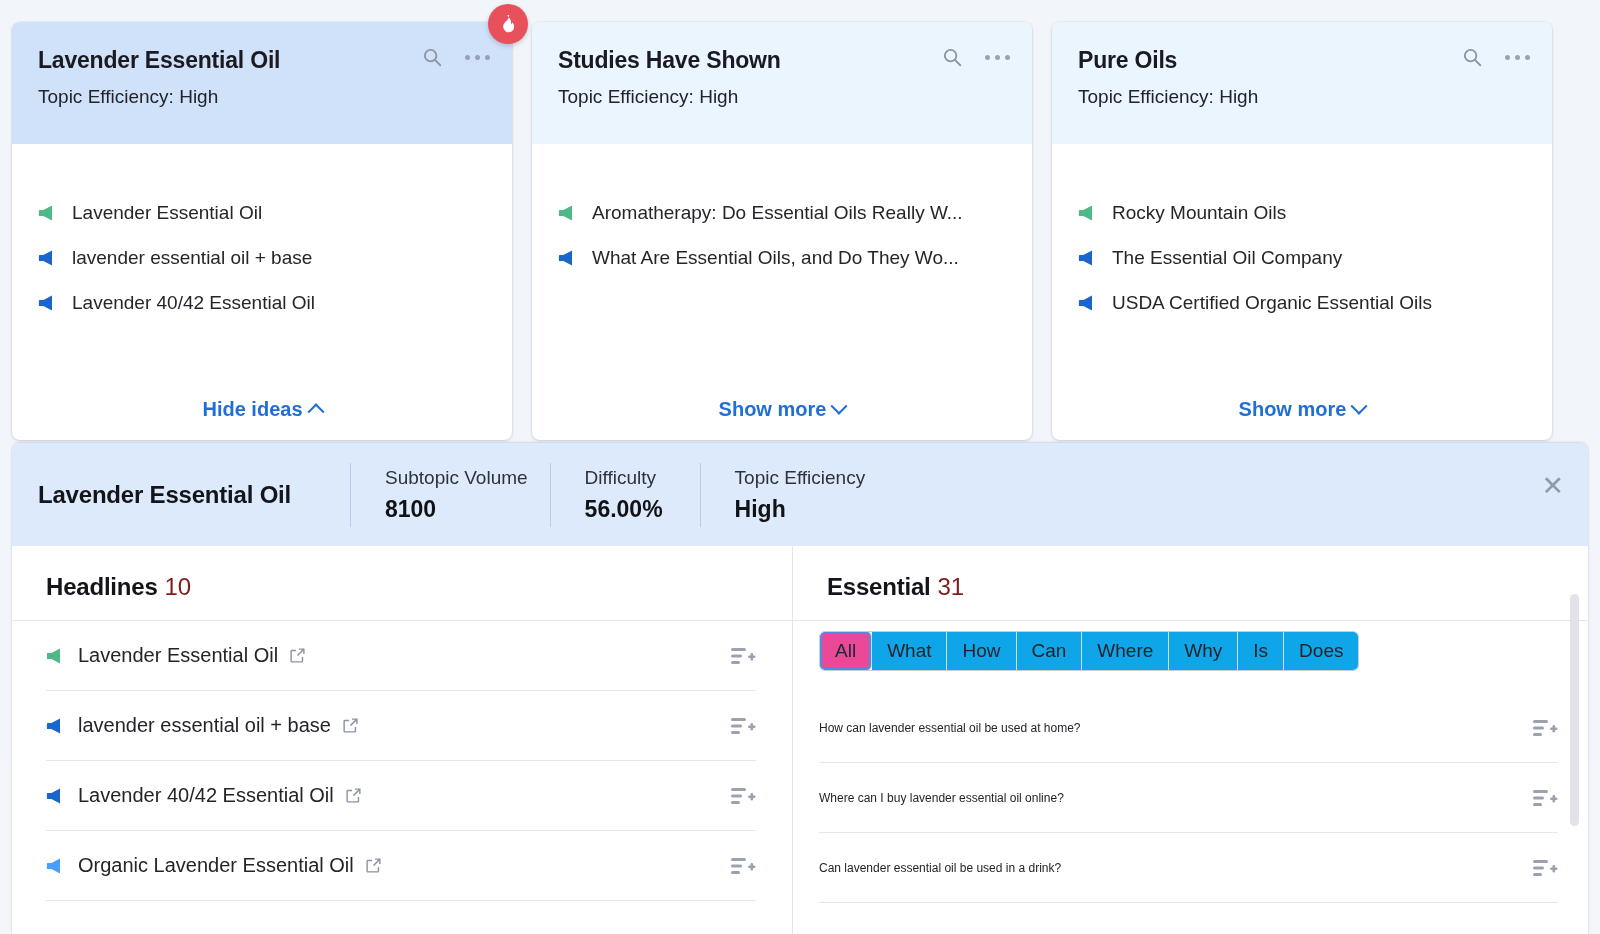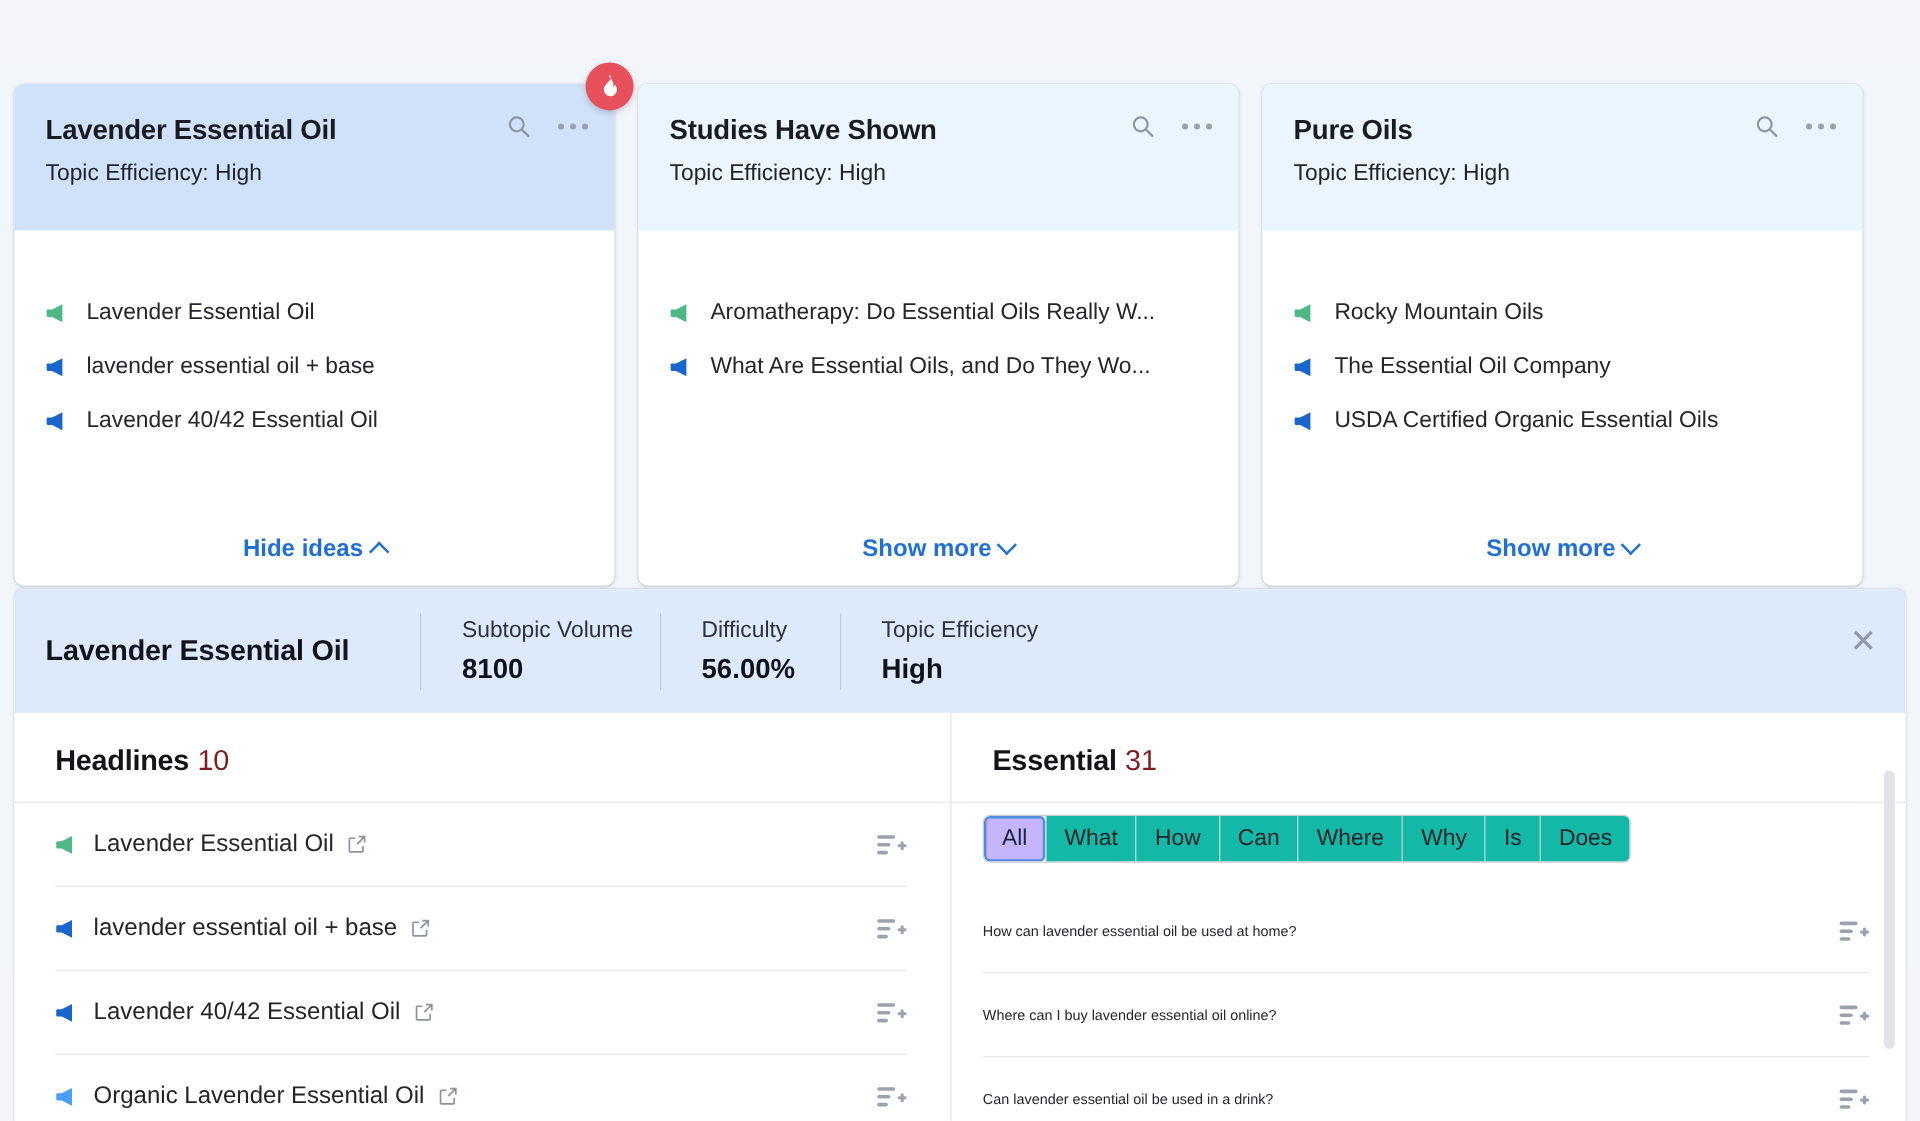--- a/index.html
+++ b/index.html
@@ -2,21 +2,21 @@
 <html><head>
 <meta charset="utf-8">
 <style>
   * { box-sizing: border-box; margin: 0; padding: 0; }
   html, body {
     width: 1600px; height: 934px;
     background: #f4f6fa;
     font-family: "Liberation Sans", sans-serif;
     overflow: hidden;
   }
-  .page { position: relative; width: 1600px; height: 760px; background: #f2f5fa; margin-top: 48px; }
+  .page { position: relative; width: 1600px; height: 760px; background: #f2f5fa; }
 
   
   .cards-row {
     position: absolute; top: 22px; left: 12px;
     width: 1576px; height: 420px;
     display: flex; gap: 20px;
   }
   .card {
     position: relative;
     width: 500px; height: 418px;
@@ -141,26 +141,26 @@
   .q-filters {
     display: flex; padding: 0 0 0 26px; margin-top: 10px;
   }
   .seg {
     display: flex; border: 1px solid #c9cdd6; border-radius: 6px; overflow: hidden;
     height: 40px;
   }
   .seg div {
     display: flex; align-items: center; justify-content: center;
     padding: 0 15px; font-size: 19px; color: #22232a;
-    border-right: 1px solid #d8dbe2; cursor: pointer; background: #14b8a6;
+    border-right: 1px solid #d8dbe2; cursor: pointer; background: #0ea5e9;
     height: 100%;
   }
   .seg div:last-child { border-right: none; }
   .seg div.active {
-    background: #c4b5fd; color: #1a2733;
+    background: #ec4899; color: #1a2733;
     box-shadow: inset 0 0 0 2px #4f8ce0; border-radius: 5px;
   }
   .q-list { padding: 0 30px 0 26px; margin-top: 22px; }
   .q-row {
     height: 70px; display: flex; align-items: center;
     border-bottom: 1px solid #e5e7ec;
   }
   .q-text { font-size: 12px; color: #24252b; flex: 1; white-space: nowrap; }
 
   .scrollbar {

